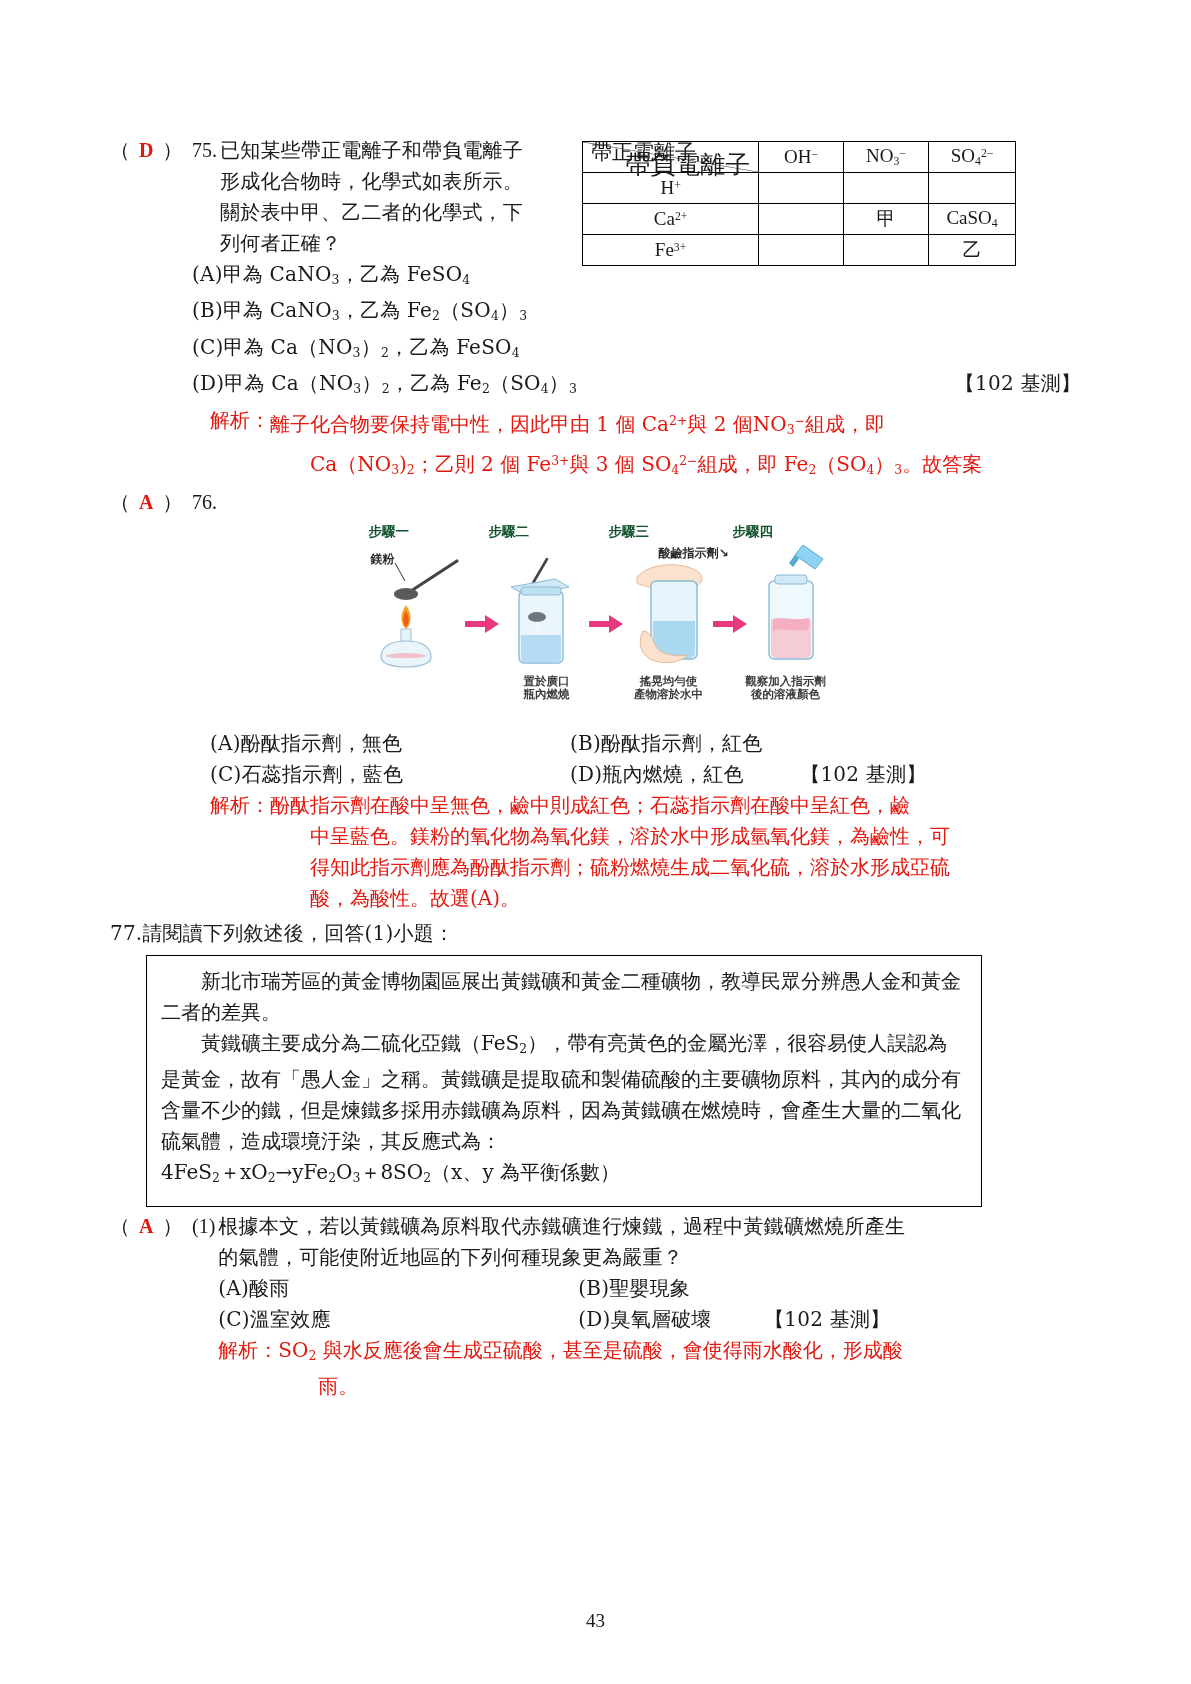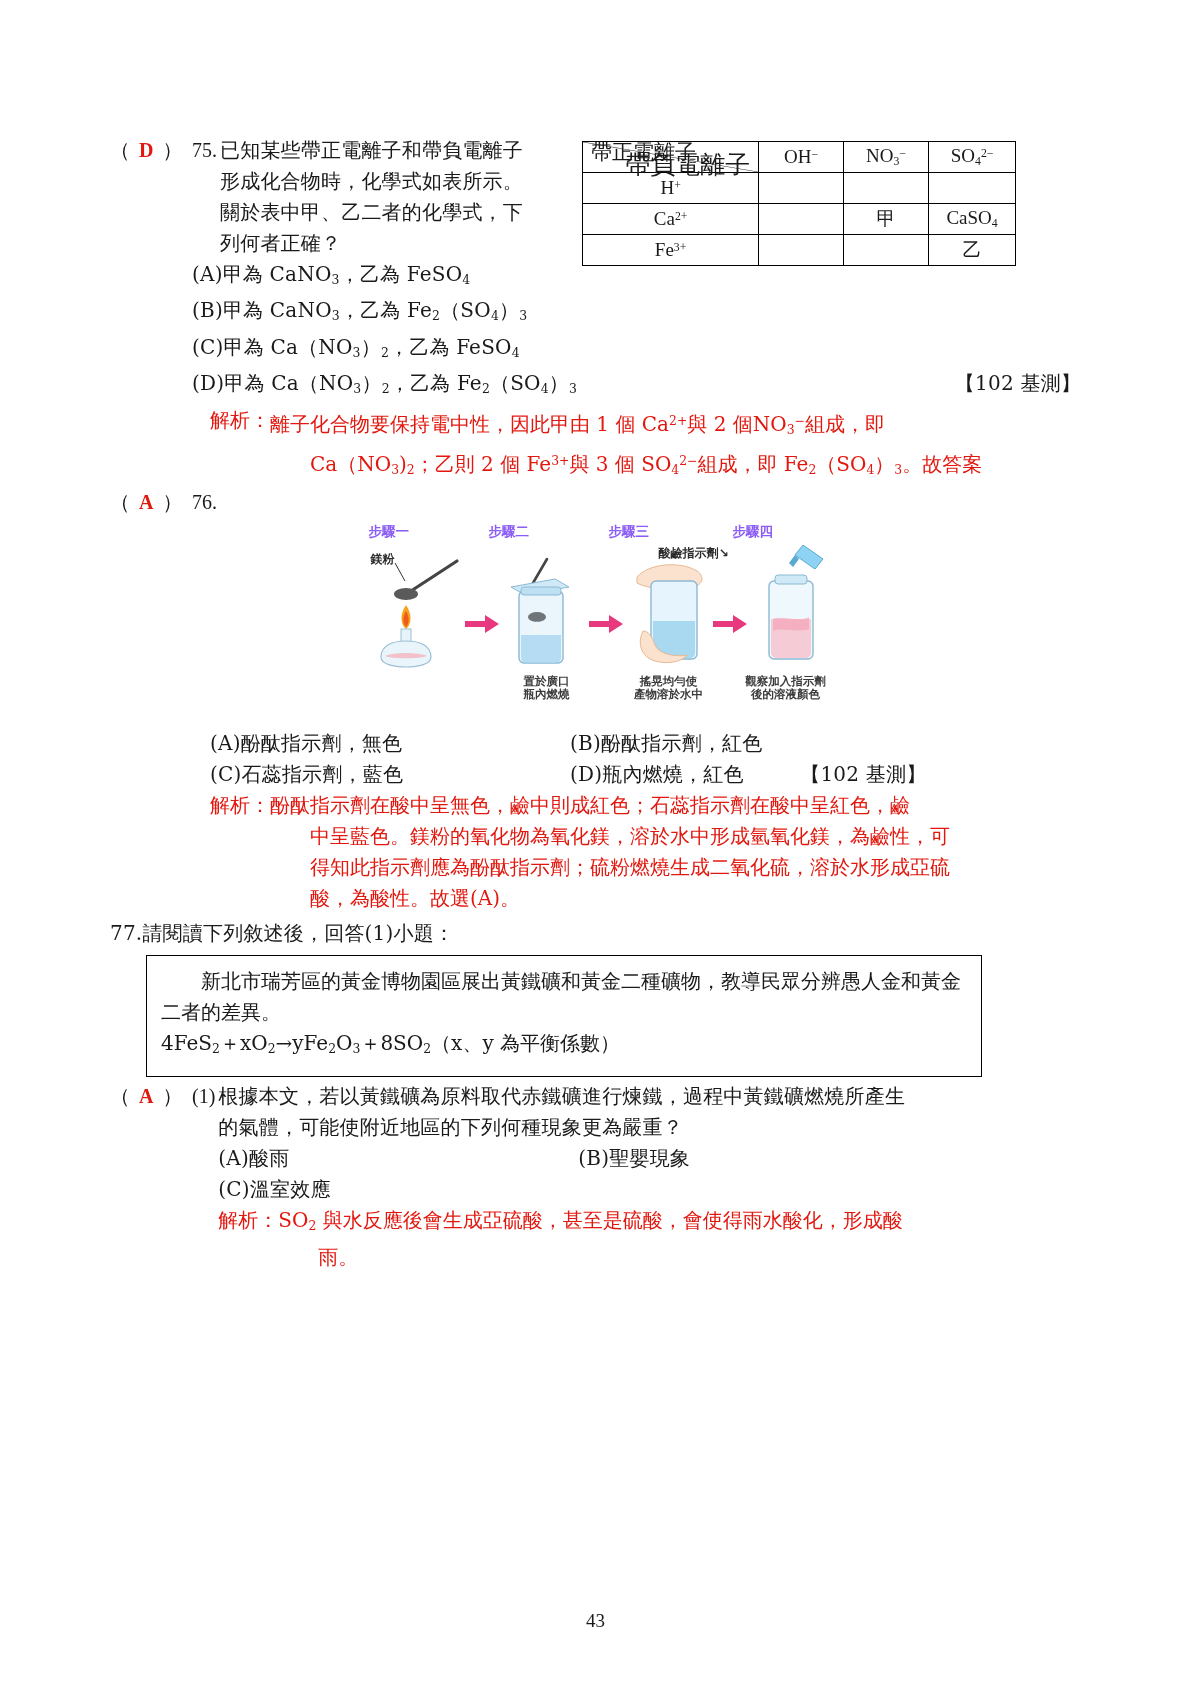--- a/index.html
+++ b/index.html
@@ -98,21 +98,21 @@
   
   .figure {
     position: relative;
     width: 470px; height: 175px;
     margin: 6px auto 2px auto;
   }
   .figure .steplabel {
     position: absolute;
     font-family: "DejaVu Sans", "Liberation Sans", sans-serif;
     font-size: 13.5px; font-weight: bold;
-    color: #8b5cf6;
+    color: #14532d;
     white-space: nowrap;
   }
   .figure .caption {
     position: absolute;
     font-family: "DejaVu Sans", "Liberation Sans", sans-serif;
     font-size: 11.5px; font-weight: bold;
     color: #3a3a3a;
     text-align: center;
     line-height: 13px;
     white-space: nowrap;
@@ -318,35 +318,40 @@
     </div>
   </div>
 
   <div style="margin-top:4px;">
     <div class="qline cjk">
       <span>77.</span><span>請閱讀下列敘述後，回答(1)小題：</span>
     </div>
 
     <div class="readbox cjk">
       <p>新北市瑞芳區的黃金博物園區展出黃鐵礦和黃金二種礦物，教導民眾分辨愚人金和黃金二者的差異。</p>
+      <p>黃鐵礦主要成分為二硫化亞鐵（FeS<sub>2</sub>），帶有亮黃色的金屬光澤，很容易使人誤認為是黃金，故有「愚人金」之稱。黃鐵礦是提取硫和製備硫酸的主要礦物原料，其內的成分有含量不少的鐵，但是煉鐵多採用赤鐵礦為原料，因為黃鐵礦在燃燒時，會產生大量的二氧化硫氣體，造成環境汙染，其反應式為：</p>
       <p class="noindent">4FeS<sub>2</sub>＋xO<sub>2</sub>→yFe<sub>2</sub>O<sub>3</sub>＋8SO<sub>2</sub>（x、y 為平衡係數）</p>
     </div>
 
     <div class="qrow" style="margin-top:4px;">
       <div class="ansbox">（<span class="mark">A</span>）</div>
       <div class="qnum">(1)</div>
       <div class="qbody">
         <div class="qline cjk">根據本文，若以黃鐵礦為原料取代赤鐵礦進行煉鐵，過程中黃鐵礦燃燒所產生</div>
         <div class="qline cjk">的氣體，可能使附近地區的下列何種現象更為嚴重？</div>
         <div class="opts-2col">
           <div class="qline cjk">(A)酸雨</div>
           <div class="qline cjk">(B)聖嬰現象</div>
         </div>
         <div class="opts-2col">
           <div class="qline cjk">(C)溫室效應</div>
+          <div class="qline cjk">
+            <span>(D)臭氧層破壞</span>
+            <span style="margin-left:46px;">【102 基測】</span>
+          </div>
         </div>
         <div class="exp">
           <div class="lead cjk">解析：</div>
           <div class="txt cjk">SO<sub>2</sub> 與水反應後會生成亞硫酸，甚至是硫酸，會使得雨水酸化，形成酸</div>
         </div>
         <div class="exp-cont cjk" style="padding-left:100px;">雨。</div>
       </div>
     </div>
   </div>
 

